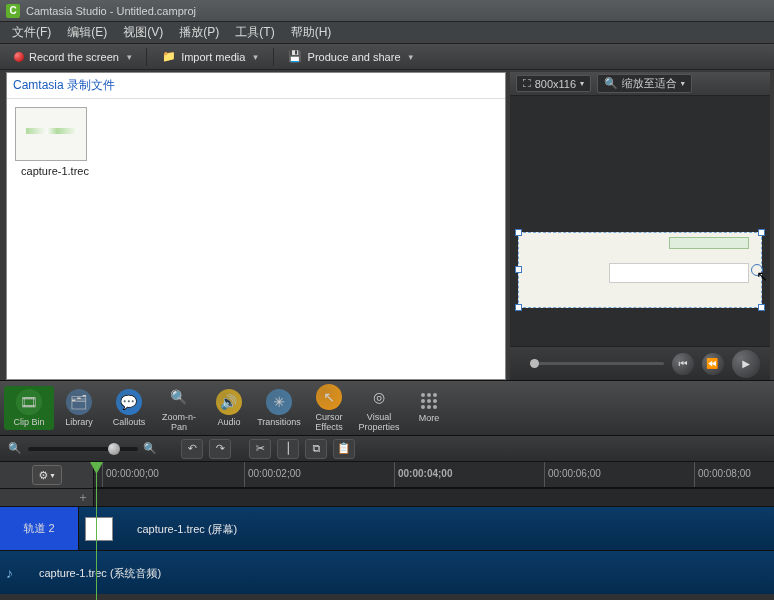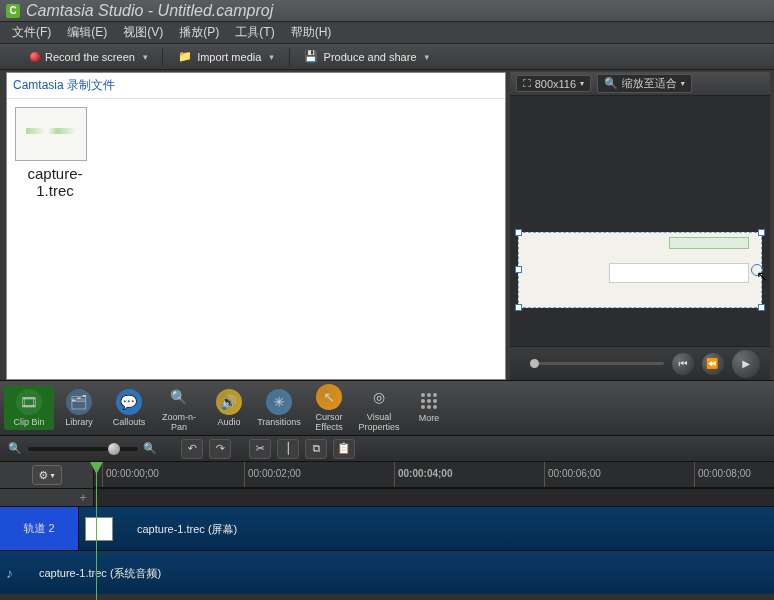--- a/index.html
+++ b/index.html
@@ -1,37 +1,37 @@
 <!DOCTYPE html>
 <html><head>
 <meta charset="utf-8">
 <style>
 * { box-sizing: border-box; margin: 0; padding: 0; font-family: "Microsoft YaHei", Arial, sans-serif; }
 body { width: 774px; height: 600px; background: #3a3a3a; overflow: hidden; font-size: 11px; color: #ddd; }
 
 .titlebar { height: 22px; background: linear-gradient(#5a5d60,#4c4f52); display: flex; align-items: center; padding: 0 6px; border-bottom: 1px solid #222; }
 .titlebar .logo { width: 14px; height: 14px; background: #5fb02c; border-radius: 2px; margin-right: 6px; display:flex;align-items:center;justify-content:center;color:#fff;font-weight:bold;font-size:10px;}
-.titlebar .title { color: #cfd3d6; font-size: 16px; font-style: italic; }
+.titlebar .title { color: #cfd3d6; font-size: 11px; }
 
 .menubar { height: 22px; background: #3f4244; display: flex; align-items: center; padding: 0 4px; border-bottom: 1px solid #222; }
 .menubar .menu-item { color: #d8d8d8; font-size: 12px; padding: 2px 8px; cursor: default; }
 
-.toolbar-main { height: 26px; background: linear-gradient(#4a4c4e,#38393b); display:flex; align-items:center; padding: 0 22px; gap:4px; border-bottom:1px solid #222;}
+.toolbar-main { height: 26px; background: linear-gradient(#4a4c4e,#38393b); display:flex; align-items:center; padding: 0 6px; gap:4px; border-bottom:1px solid #222;}
 .tb-btn { display:flex; align-items:center; gap:5px; padding: 3px 8px; border-radius:3px; color:#e6e6e6; font-size:11px; cursor:pointer; }
 .dot-red { width:10px;height:10px;border-radius:50%;background:radial-gradient(circle at 30% 30%,#ff7a7a,#b00000); }
 .drop-arrow::after { content:"▾"; font-size:9px; margin-left:3px; color:#bbb; }
 .tb-sep { width:1px; height:18px; background:#2a2a2a; margin: 0 3px; }
 
 .workspace { display:flex; height: 310px; }
 .clipbin { width:500px; background:#fff; border:1px solid #888; margin:2px 4px 0 6px; display:flex; flex-direction:column; }
 .clipbin-header { color:#1a5bbf; font-size:12px; padding: 4px 6px; border-bottom:1px solid #ddd; }
 .clipbin-body { flex:1; padding:8px; color:#333; }
 .clip-thumb { width:72px; height:54px; border:1px solid #aaa; background:#f6f7f2; display:flex; align-items:flex-end; justify-content:center; position:relative; }
 .clip-thumb::before { content:""; position:absolute; top:20px; left:10px; width:52px; height:6px; background:linear-gradient(90deg,#6bbf4a,#fff 40%,#6bbf4a 60%,#fff); opacity:.5;}
-.clip-label { font-size:15px; color:#222; margin-top:4px; }
+.clip-label { font-size:11px; color:#222; margin-top:4px; }
 
 .preview-pane { flex:1; background:#2f3133; margin:2px 4px 0 0; display:flex; flex-direction:column; }
 .preview-toolbar { height:24px; background:linear-gradient(#4a4c4e,#38393b); display:flex; align-items:center; padding:0 6px; gap:6px; border-bottom:1px solid #222;}
 .size-box { background:#2a2c2e; border:1px solid #555; padding:1px 6px; font-size:11px; color:#ccc; border-radius:2px; display:flex;align-items:center;gap:4px;}
 .zoom-box { background:#2a2c2e; border:1px solid #555; padding:1px 6px; font-size:11px; color:#ccc; border-radius:2px; display:flex;align-items:center; gap:4px;}
 .preview-canvas { flex:1; background:#2b2d2f; position:relative; }
 .sel-frame { position:absolute; left:8px; top:136px; right:8px; height:76px; background:#f2f2ea; border:1px dashed #7aa6d6; }
 .sel-handle { width:7px; height:7px; background:#fff; border:1px solid #4078c0; position:absolute; }
 .sel-frame .inner1 { position:absolute; right:12px; top:4px; width:80px; height:12px; background:#dfeedd; border:1px solid #9cc592; display:flex;align-items:center;justify-content:center; font-size:8px; color:#4a8a3a;}
 .sel-frame .inner2 { position:absolute; right:12px; top:30px; left:90px; height:20px; background:#fff; border:1px solid #ccc;}

